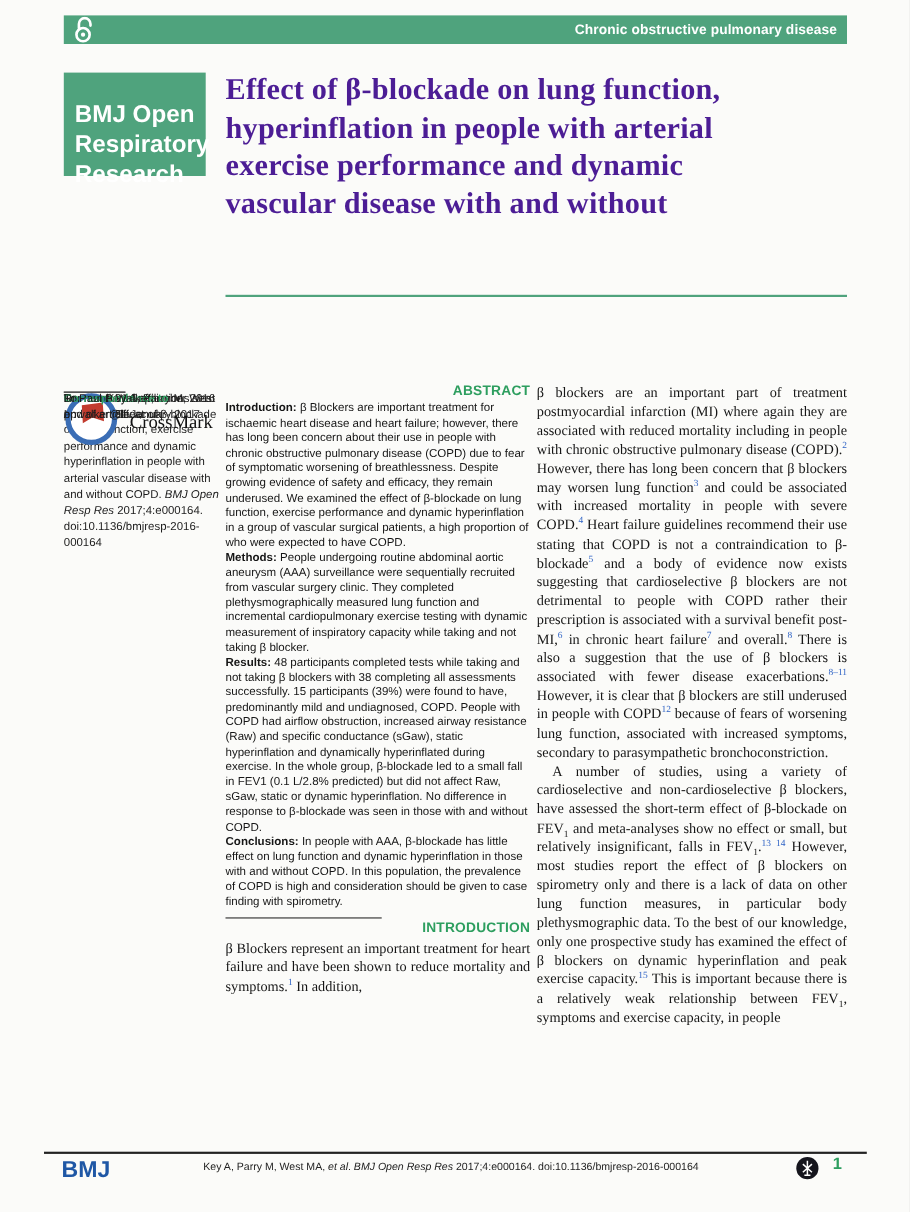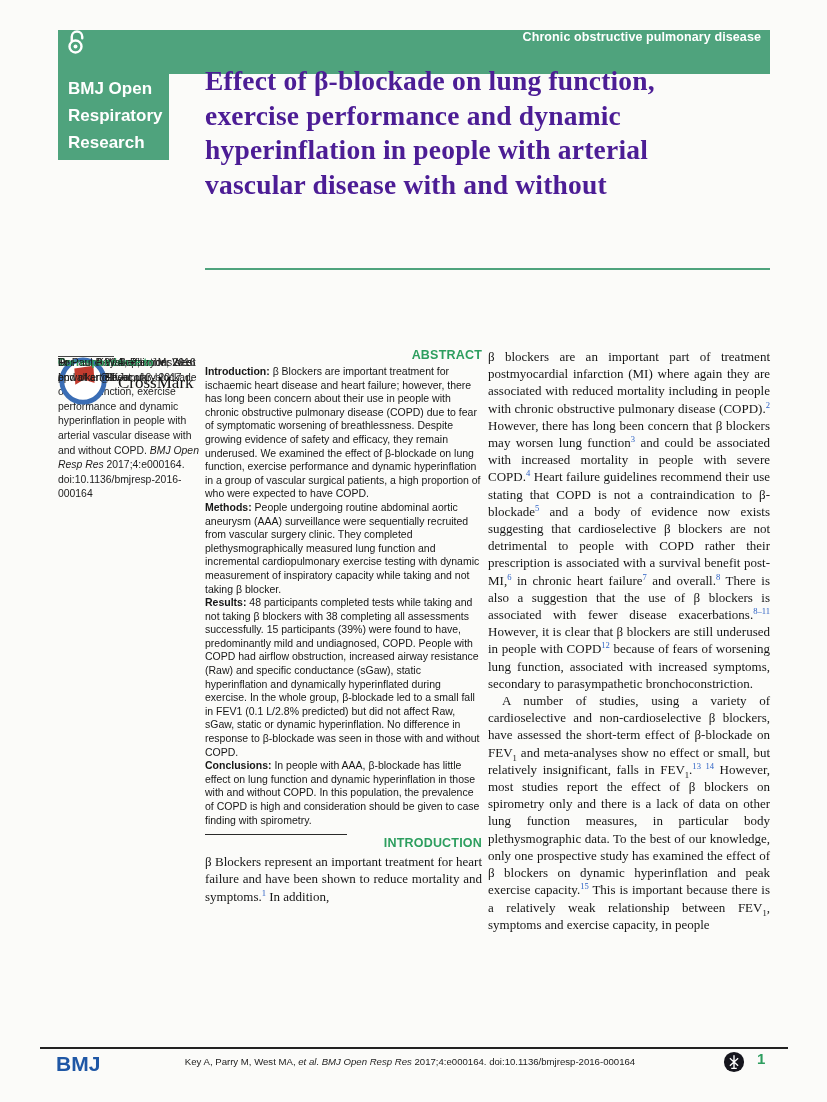--- a/index.html
+++ b/index.html
@@ -10,33 +10,33 @@
     overflow:hidden;
   }
   .b{font-weight:700}
   .i{font-style:italic}
   .blue{color:var(--reference-blue,#2f63c5)}
   sup{font-size:0.66em;vertical-align:super;line-height:0}
   sub{font-size:0.66em;vertical-align:sub;line-height:0}
 
   
   .banner{
-    position:absolute;left:58px;top:30px;width:712px;height:44px;
+    position:absolute;left:58px;top:14px;width:712px;height:26px;
     background:var(--brand-green,#4fa37d);
-    display:flex;justify-content:space-between;
+    display:flex;align-items:center;justify-content:space-between;
     padding:0 9px;box-sizing:border-box;
   }
   .banner-label{color:#fff;font-weight:700;font-size:12.5px;letter-spacing:0.1px}
   .oa-icon{width:20px;height:24px;display:block}
 
   
   .jbox{
-    position:absolute;left:58px;top:66px;width:111px;height:94px;
+    position:absolute;left:58px;top:66px;width:129px;height:94px;
     background:var(--brand-green,#4fa37d);color:#fff;font-weight:700;
-    font-size:17px;line-height:27px;padding:9px 0 0 10px;box-sizing:border-box;
+    font-size:22px;line-height:27px;padding:24px 0 0 10px;box-sizing:border-box;
   }
 
   
   .title{
     position:absolute;left:205px;top:64px;width:580px;
     font-family:"Liberation Serif",serif;font-weight:700;
     font-size:27.5px;line-height:34.5px;color:#4c1d95;letter-spacing:0.2px;
   }
 
   .green-rule{
@@ -120,22 +120,22 @@
   </div>
 
   <div class="jbox">
     <div>BMJ Open</div>
     <div>Respiratory</div>
     <div>Research</div>
   </div>
 
   <div class="title">
     <div>Effect of β-blockade on lung function,</div>
+    <div>hyperinflation in people with arterial</div>
     <div>exercise performance and dynamic</div>
-    <div>hyperinflation in people with arterial</div>
     <div>vascular disease with and without</div>
   </div>
 
   <div class="green-rule"></div>
 
   <div class="authors">
   </div>
 
   <div class="sidebar">
     <div class="sb-abs to-cite"><span class="b">To cite:</span><span> Key A, Parry M, West MA, </span><span class="i">et al</span><span>. Effect of β-blockade on lung function, exercise performance and dynamic hyperinflation in people with arterial vascular disease with and without COPD. </span><span class="i">BMJ Open Resp Res</span><span> 2017;4:e000164. doi:10.1136/bmjresp-2016-000164</span></div>

